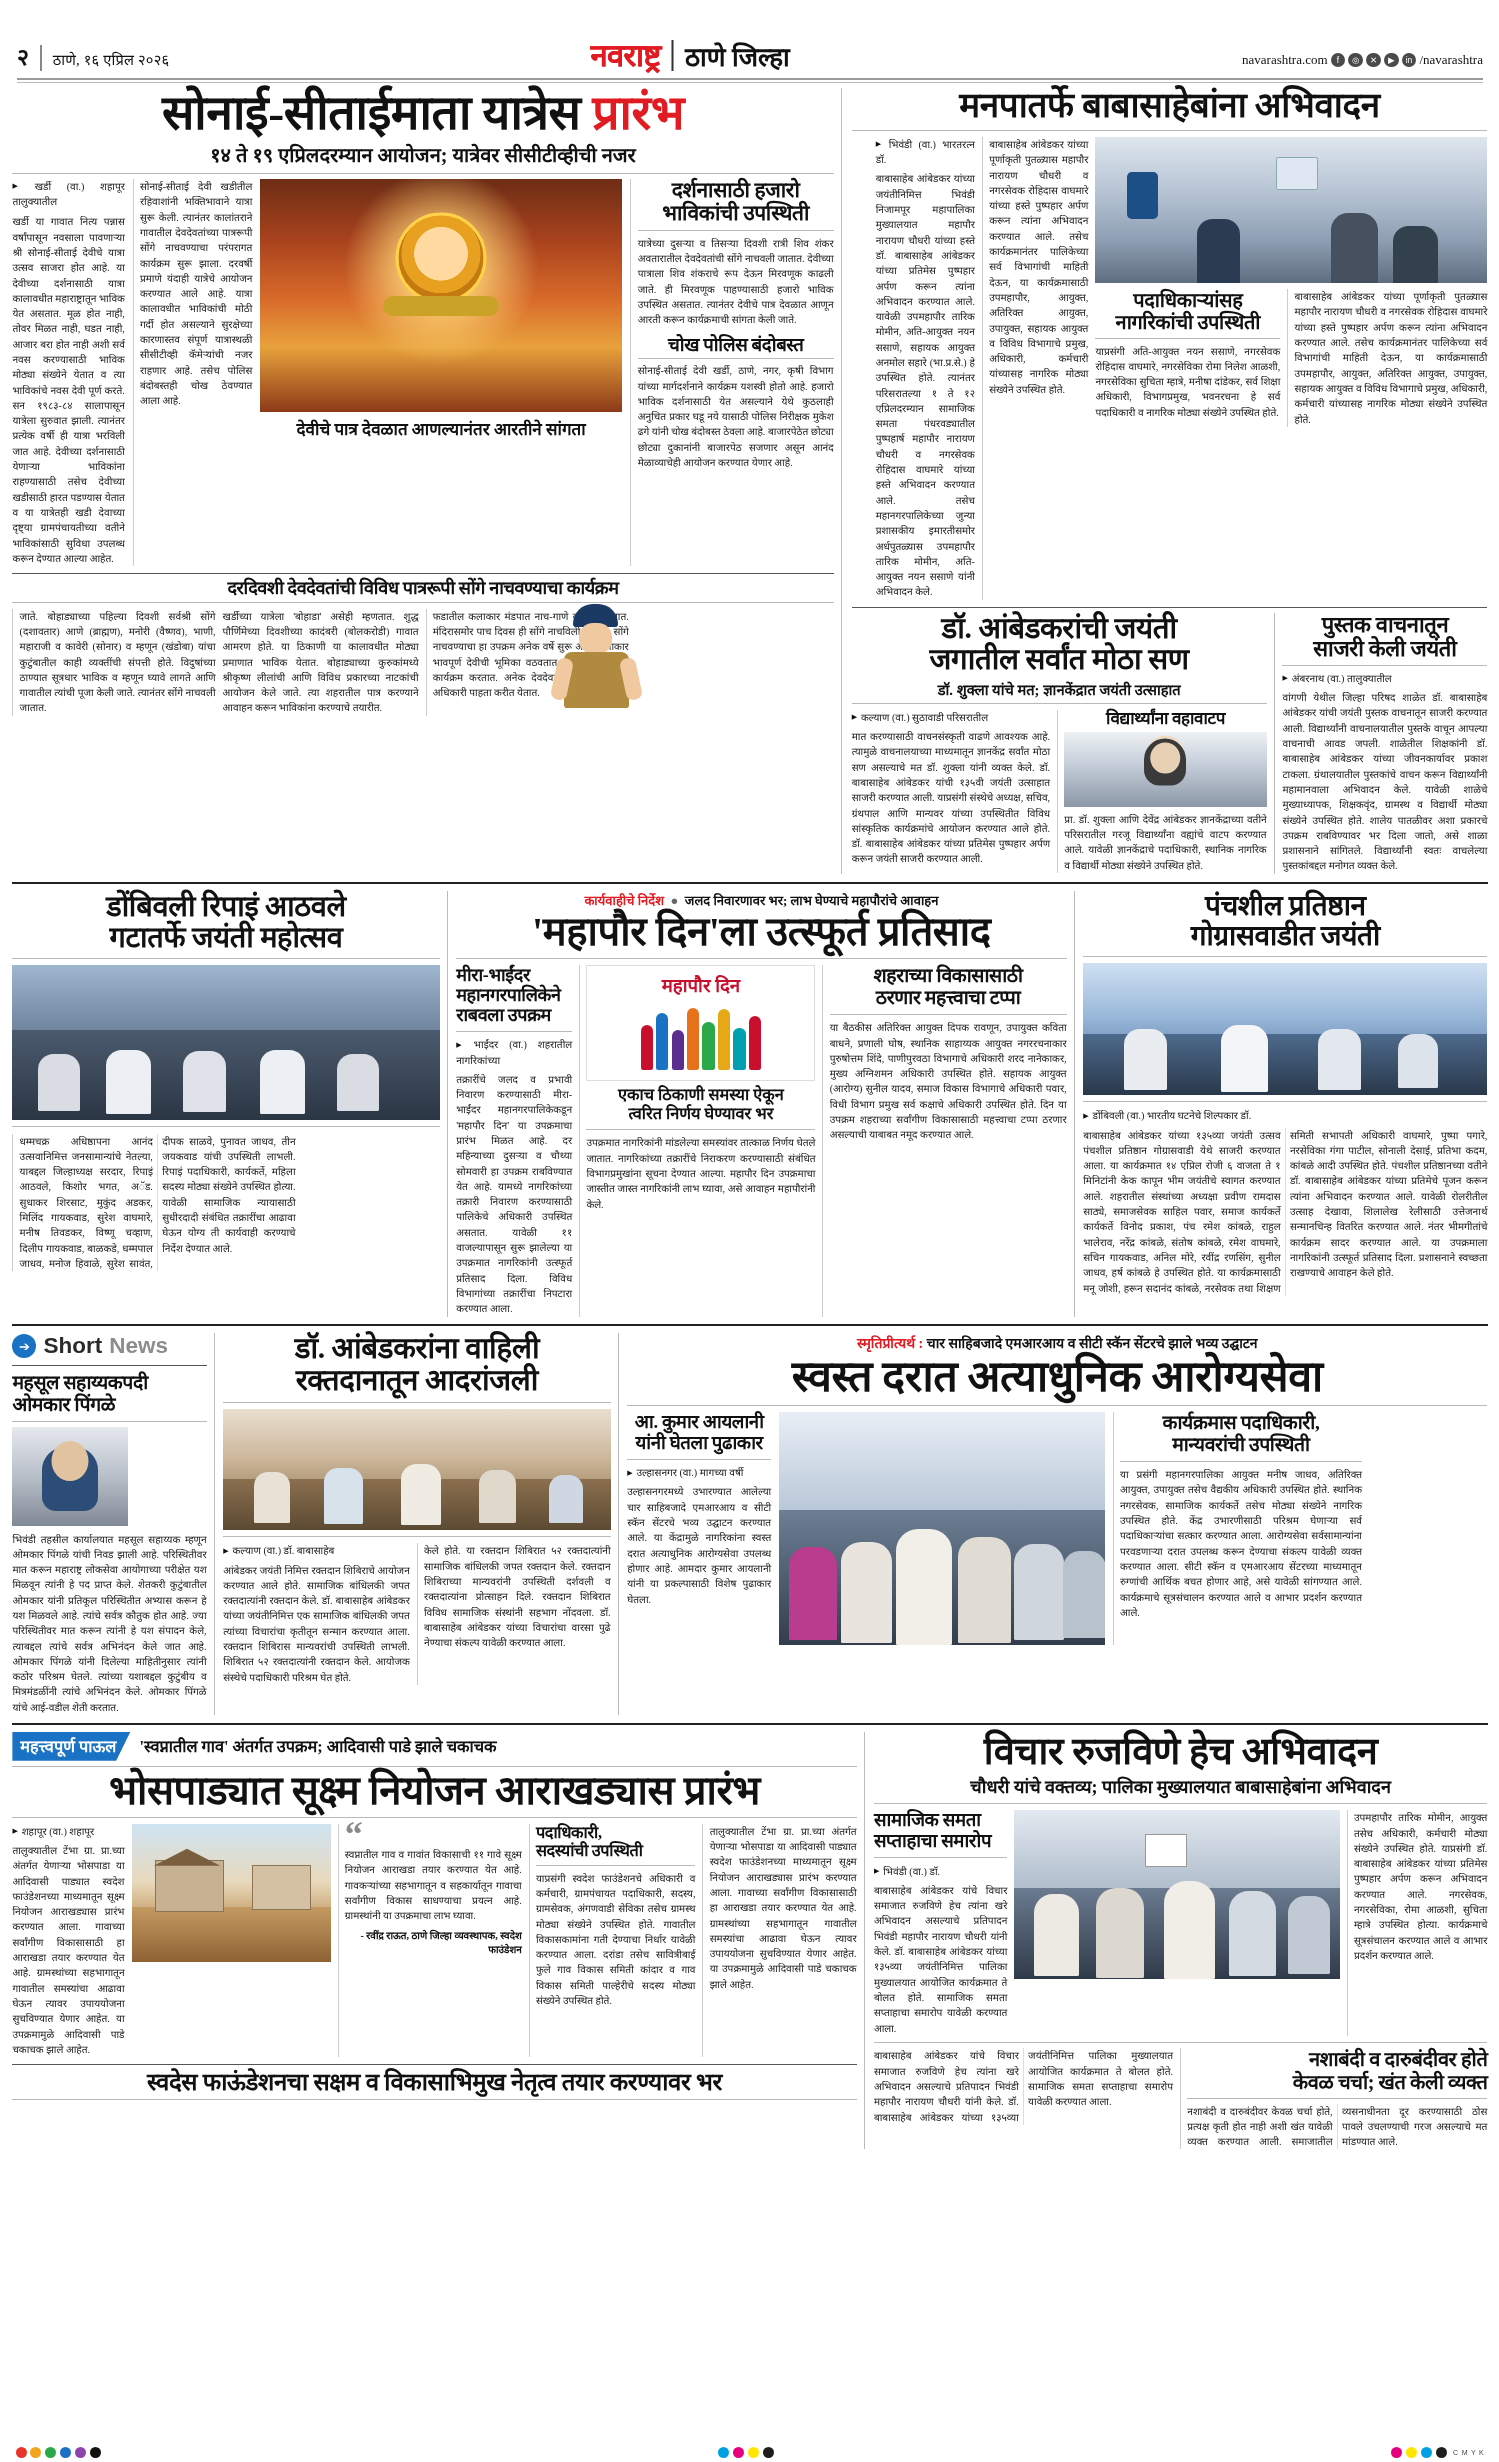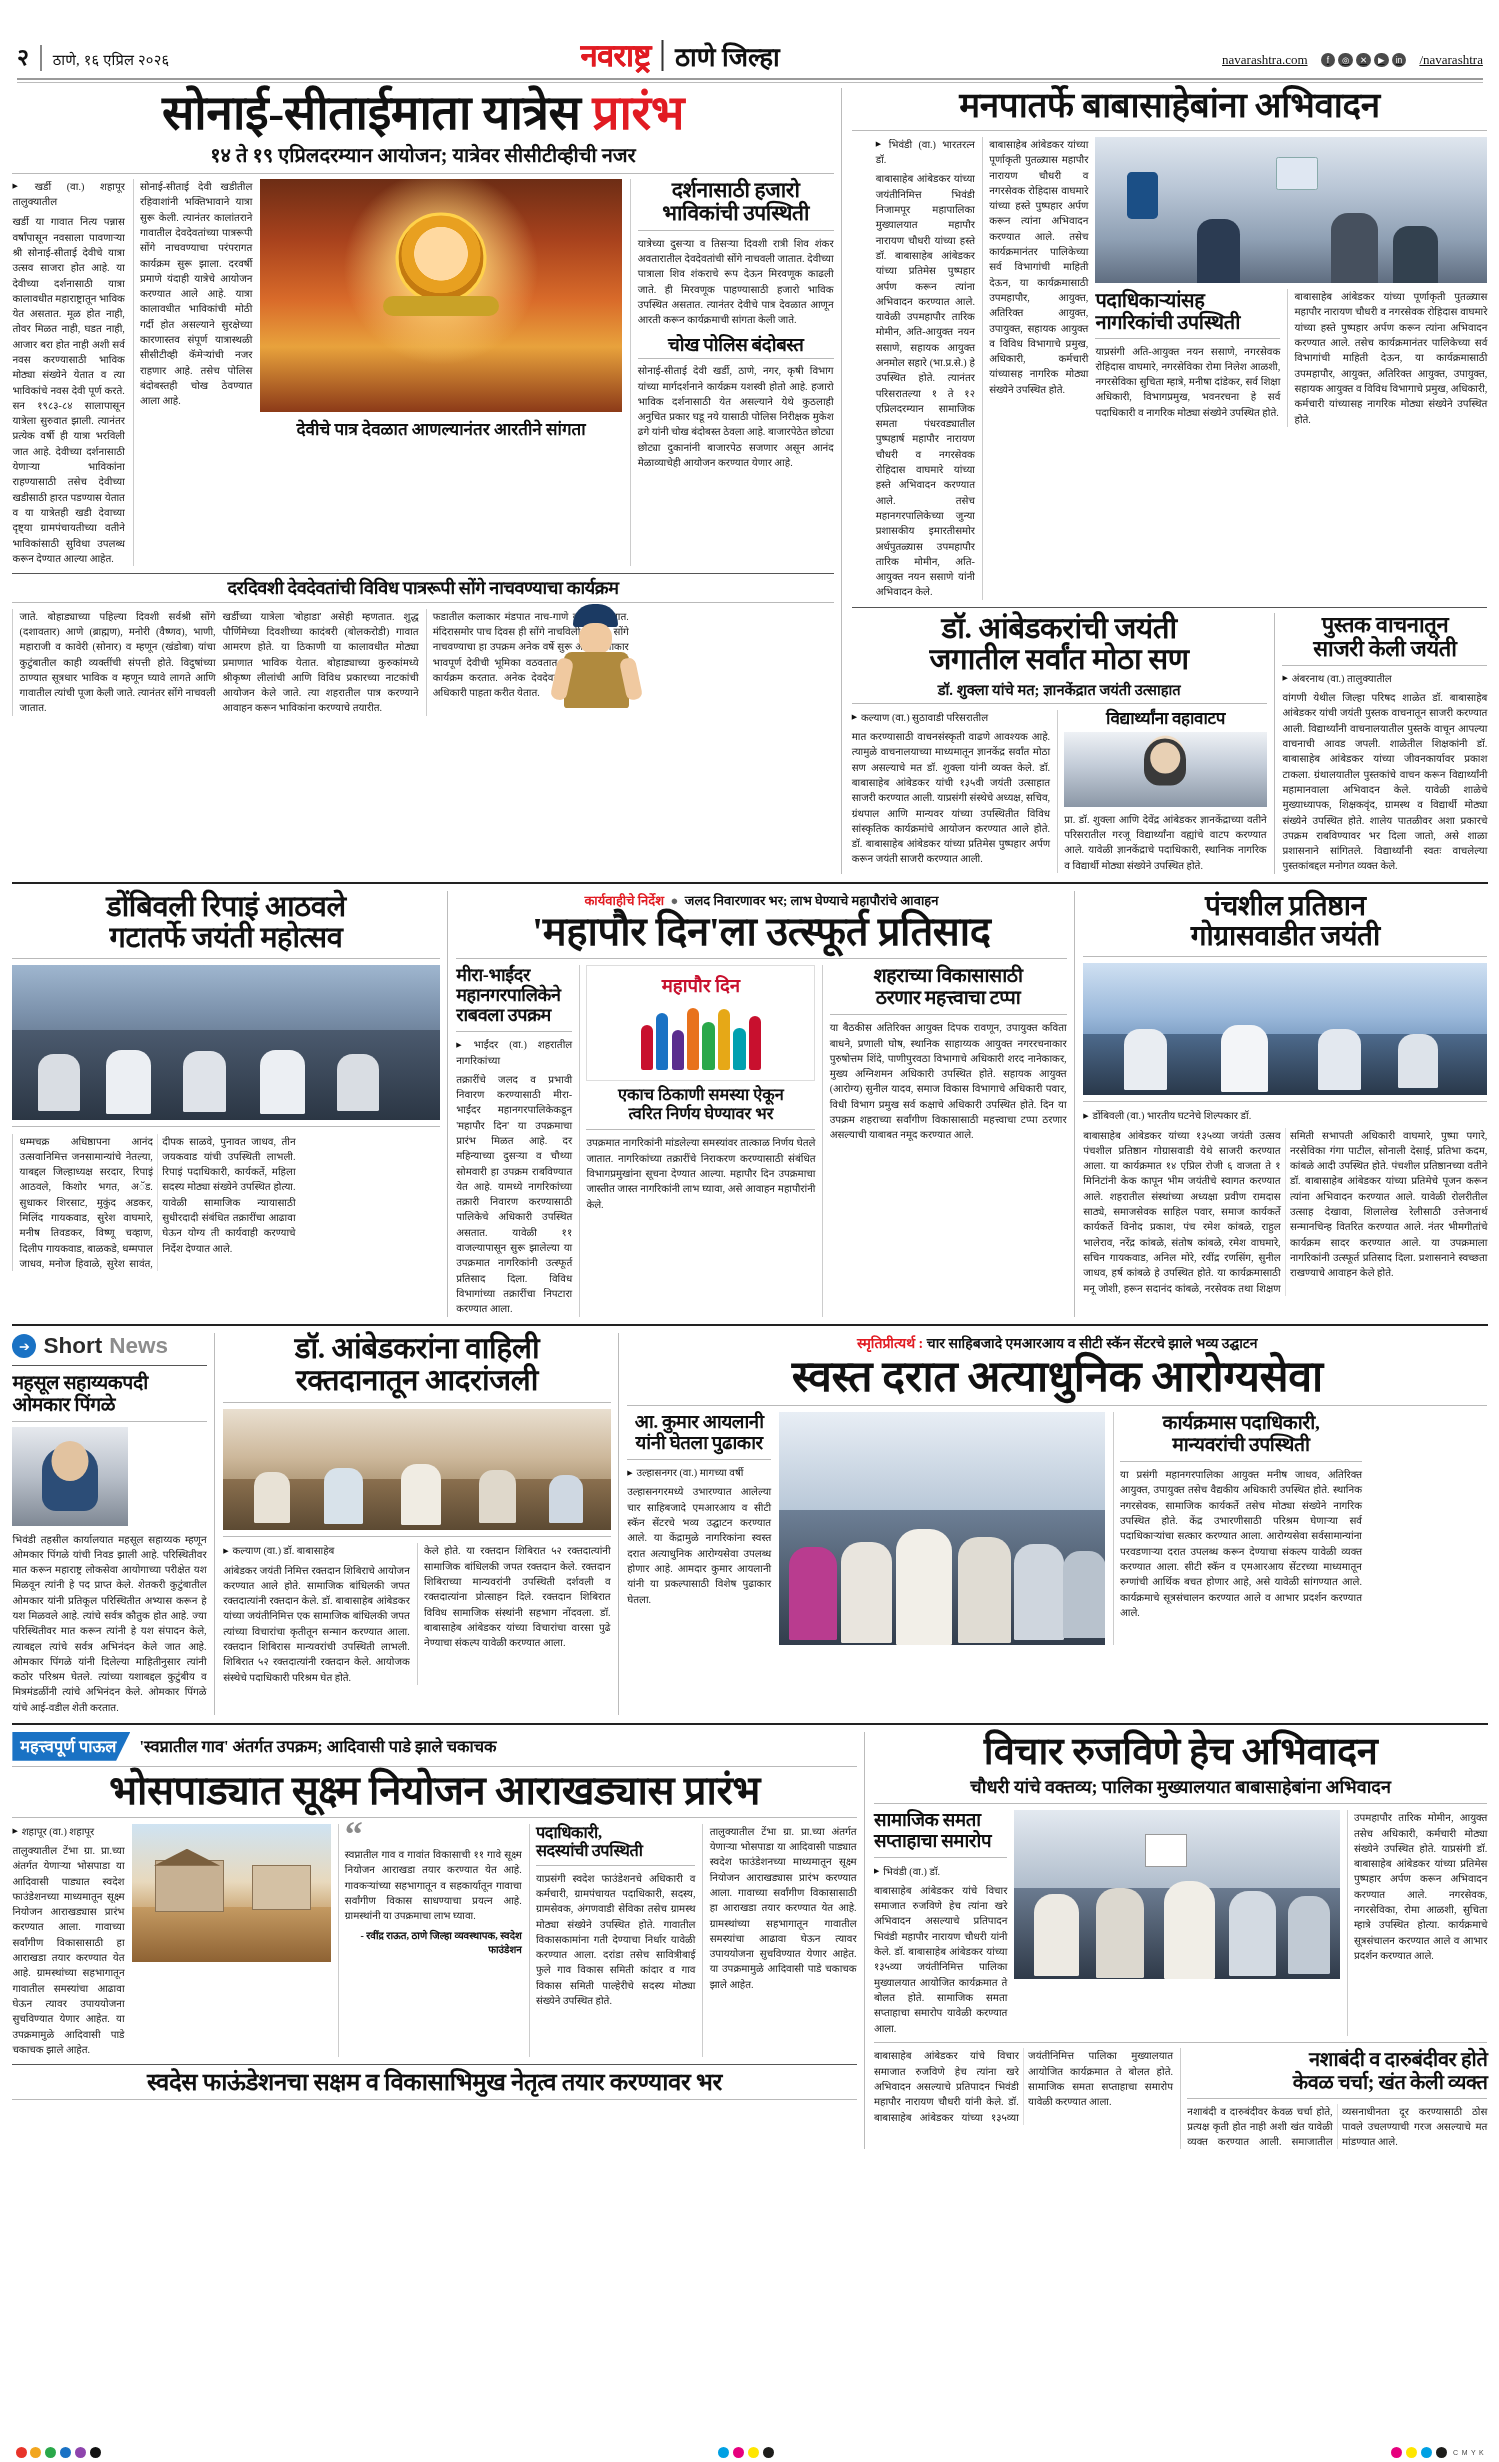--- a/index.html
+++ b/index.html
@@ -15,21 +15,21 @@
   
   .masthead{height:71px;display:flex;align-items:flex-end;justify-content:space-between;padding:0 4.7px 4.7px 4.7px;}
   .mh-left{display:flex;align-items:flex-end;gap:11px;}
   .mh-pageno{font-size:23px;font-weight:700;line-height:1;padding-bottom:1.6px;}
   .mh-sep{width:1.6px;height:26px;background:#888;}
   .mh-date{font-size:14.7px;padding-bottom:2.3px;letter-spacing:0.2px;}
   .mh-center{display:flex;align-items:flex-end;gap:11px;transform:translateX(-15.5px);}
   .mh-logo{color:#e11b22;font-size:31px;font-weight:700;line-height:1;letter-spacing:-0.8px;text-shadow:0 0 0 #e11b22;}
   .mh-vsep{width:2.3px;height:31px;background:#333;}
   .mh-edition{font-size:26px;font-weight:600;line-height:1;}
-  .mh-right{display:flex;align-items:center;gap:13px;font-size:13px;padding-bottom:3.1px;text-decoration:underline;}
+  .mh-right{display:flex;align-items:center;gap:3px;font-size:13px;padding-bottom:3.1px;}
   .soc{display:inline-flex;gap:3.1px;}
   .soc i{width:14.7px;height:14.7px;border-radius:50%;background:#4a4a4a;color:#fff;font-style:normal;font-size:8.5px;display:flex;align-items:center;justify-content:center;font-family:"Liberation Sans",sans-serif;}
   .rule-d{border-top:2.3px solid #9a9a9a;border-bottom:0.8px solid #bbb;height:2.3px;margin:2.3px 4.7px 0 4.7px;}
 
   
   .hl{font-weight:700;line-height:1.04;letter-spacing:-0.4px;}
   .hr-thin{border-top:0.8px solid #b9b9b9;}
   .hr-med{border-top:1.6px solid #555;}
   .hr-thick{border-top:2.3px solid #222;}
   .body-txt{font-size:10.2px;line-height:1.5;text-align:justify;hyphens:auto;color:#1a1a1a;}
@@ -180,21 +180,21 @@
         <div style="width:392px;">
           <div class="ph hall" style="height:146px;">
             <div style="position:absolute;left:8%;top:24%;width:31px;height:47px;background:#1b4f86;border-radius:4.7px;"></div>
             <div style="position:absolute;left:46%;top:14%;width:40px;height:31px;background:#dfe7f2;border:1.6px solid #8aa;border-radius:2.3px;"></div>
             <div style="position:absolute;left:26%;bottom:0;width:43px;height:64px;background:#2b3b52;border-radius:15.5px 15.5px 0 0;"></div>
             <div style="position:absolute;left:60%;bottom:0;width:47px;height:70px;background:#46505e;border-radius:17px 17px 0 0;"></div>
             <div style="position:absolute;left:76%;bottom:0;width:45px;height:57px;background:#33414f;border-radius:15.5px 15.5px 0 0;"></div>
           </div>
           <div style="display:flex;gap:7px;margin-top:6.2px;">
             <div style="width:186px;">
-              <div class="hl" style="font-size:20px;text-align:left;line-height:1.1;">
+              <div class="hl" style="font-size:20px;text-align:center;line-height:1.1;">
                 <span>पदाधिकाऱ्यांसह नागरिकांची उपस्थिती</span>
               </div>
               <div class="hr-thin" style="margin:4.7px 0;"></div>
               <p class="body-txt" style="margin:0;">याप्रसंगी अति-आयुक्त नयन ससाणे, नगरसेवक रोहिदास वाघमारे, नगरसेविका रोमा निलेश आळशी, नगरसेविका सुचिता म्हात्रे, मनीषा दांडेकर, सर्व शिक्षा अधिकारी, विभागप्रमुख, भवनरचना हे सर्व पदाधिकारी व नागरिक मोठ्या संख्येने उपस्थित होते.</p>
             </div>
             <div style="width:194px;border-left:0.8px solid #ccc;padding-left:6.2px;">
               <p class="body-txt" style="margin:0;">बाबासाहेब आंबेडकर यांच्या पूर्णाकृती पुतळ्यास महापौर नारायण चौधरी व नगरसेवक रोहिदास वाघमारे यांच्या हस्ते पुष्पहार अर्पण करून त्यांना अभिवादन करण्यात आले. तसेच कार्यक्रमानंतर पालिकेच्या सर्व विभागांची माहिती देऊन, या कार्यक्रमासाठी उपमहापौर, आयुक्त, अतिरिक्त आयुक्त, उपायुक्त, सहायक आयुक्त व विविध विभागाचे प्रमुख, अधिकारी, कर्मचारी यांच्यासह नागरिक मोठ्या संख्येने उपस्थित होते.</p>
             </div>
           </div>
         </div>

